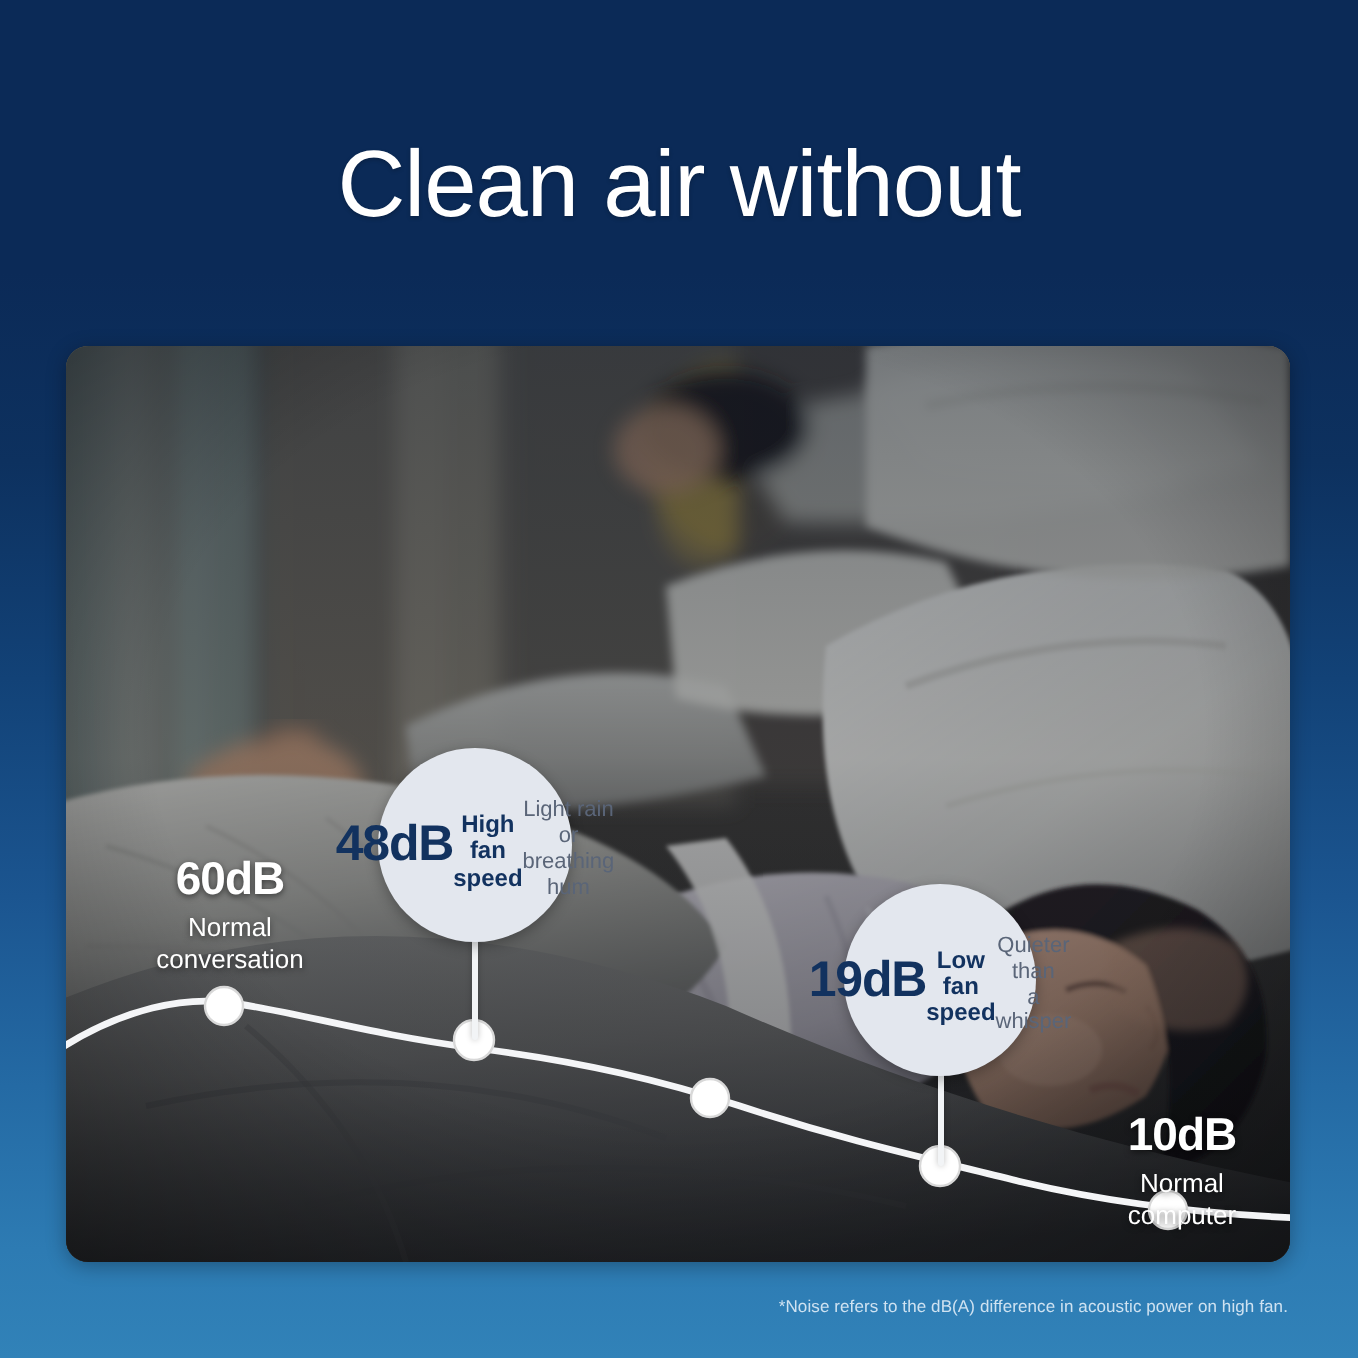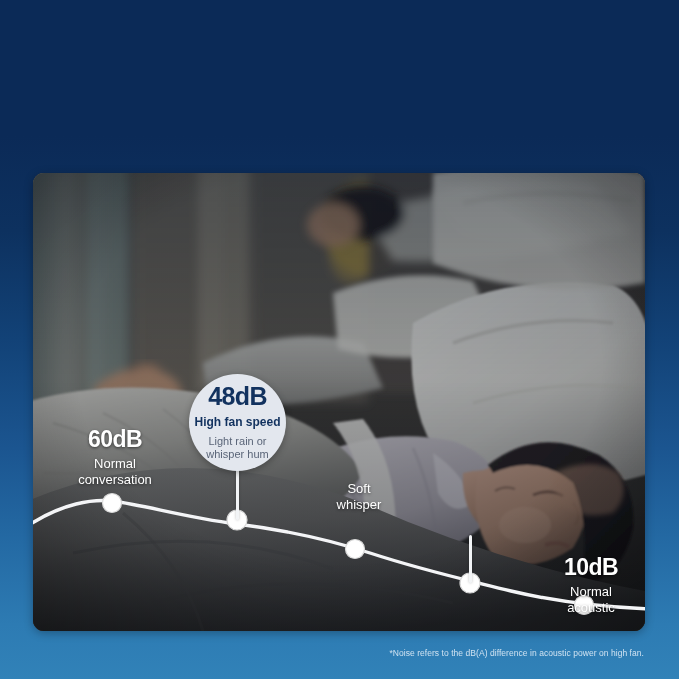--- a/index.html
+++ b/index.html
@@ -69,21 +69,20 @@
     pointer-events: none;
   }
 
   
   .bubble {
     position: absolute;
     border-radius: 50%;
     background: #e3e7ee;
     box-shadow: 0 2px 7px rgba(0,0,0,0.30);
     display: flex;
-    flex-direction: column;
     align-items: center;
     justify-content: center;
     text-align: center;
     color: #11305e;
   }
   .bubble .db {
     font-size: 25px;
     font-weight: 700;
     letter-spacing: -0.6px;
     line-height: 1;
@@ -151,20 +150,21 @@
     letter-spacing: 0.05px;
     white-space: nowrap;
   }
 </style>
 </head>
 <body>
 
 <div id="stage">
 
   <h1 class="headline">
+    <span class="l1">Clean air without</span>
   </h1>
 
   <div class="photo-card">
     <svg class="photo-svg" viewBox="0 0 612 458" preserveAspectRatio="none">
       <defs>
         <linearGradient id="gWall" x1="0" y1="0" x2="0" y2="1">
           <gradient></gradient>
           <stop offset="0%" stop-color="#4a463f"></stop>
           <stop offset="60%" stop-color="#3a362f"></stop>
           <stop offset="100%" stop-color="#2b2823"></stop>
@@ -341,43 +341,47 @@
   </div>
 
   <div class="stem" id="stem-48"></div>
   <div class="stem" id="stem-19"></div>
 
   <div class="bubble" id="bubble-48">
     <div class="db">48dB</div>
     <div class="sub1">High fan speed</div>
     <div class="sub2">
       <span>Light rain or</span><br>
-      <span>whisper hum</span>
+      <span>breathing hum</span>
     </div>
   </div>
 
+  <div class="bubble" id="bubble-19">
+    <div class="db">19dB</div>
+    <div class="sub1">Low fan speed</div>
+    <div class="sub2">
+      <span>Quieter than</span><br>
+      <span>a whisper</span>
+    </div>
+  </div>
 
   <div class="plain-label" id="label-60">
     <div class="db">60dB</div>
     <div class="sub">
       <span>Normal</span><br>
       <span>conversation</span>
     </div>
   </div>
 
   <div class="plain-label" id="label-30">
-    <div class="sub">
-      <span>Soft</span><br>
-      <span>whisper</span>
-    </div>
   </div>
 
   <div class="plain-label" id="label-10">
     <div class="db">10dB</div>
     <div class="sub">
       <span>Normal</span><br>
-      <span>acoustic</span>
+      <span>computer</span>
     </div>
   </div>
 
   <div class="footnote">*Noise refers to the dB(A) difference in acoustic power on high fan.</div>
 
 </div>
 
 </body></html>

